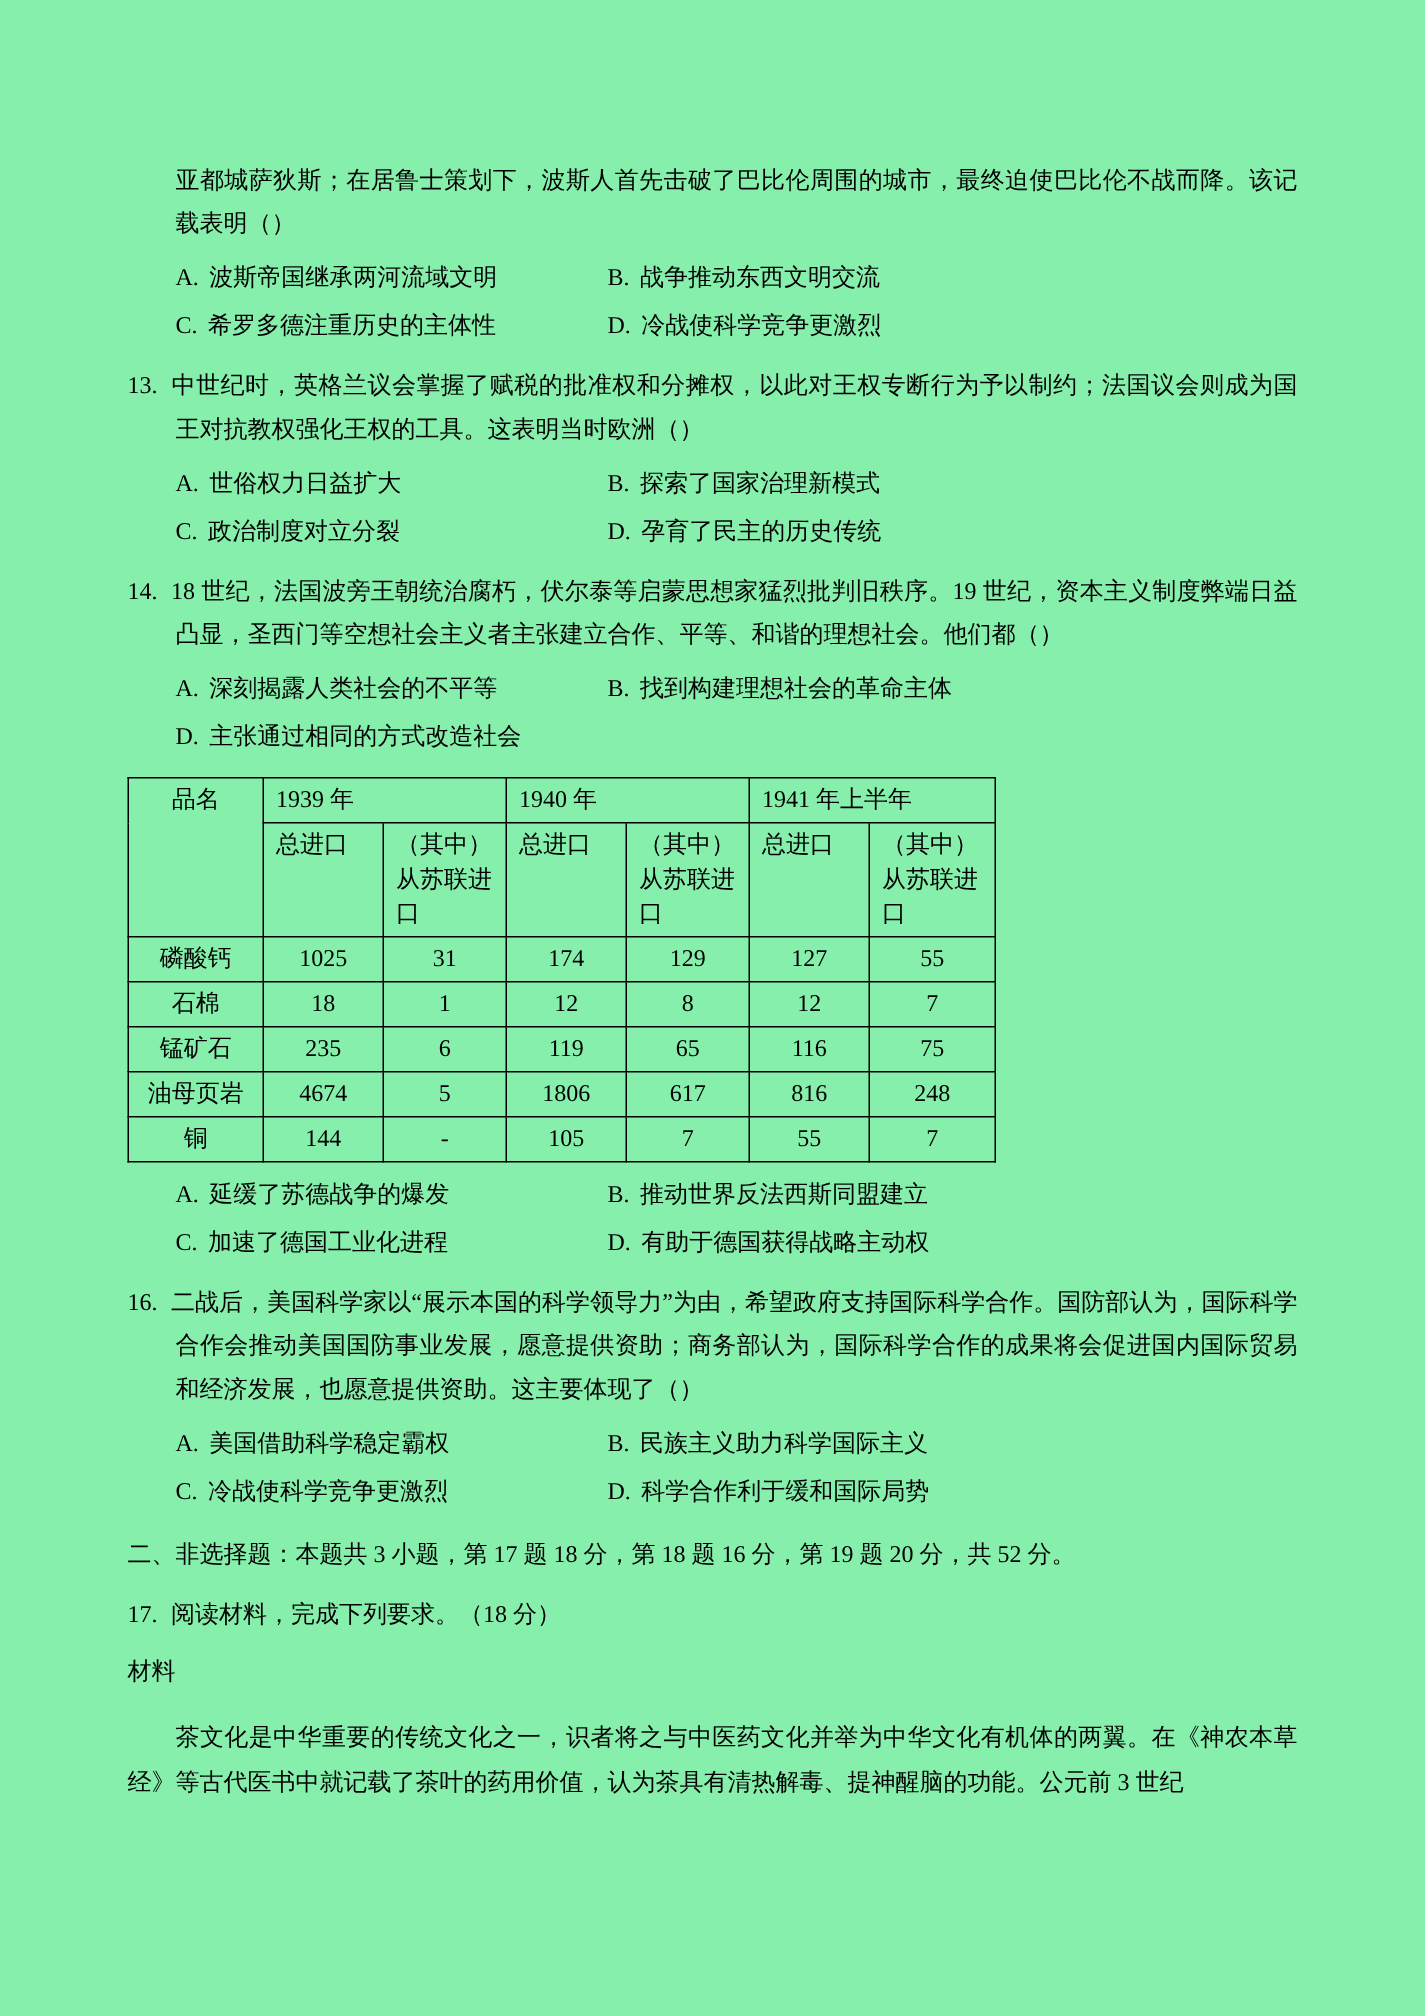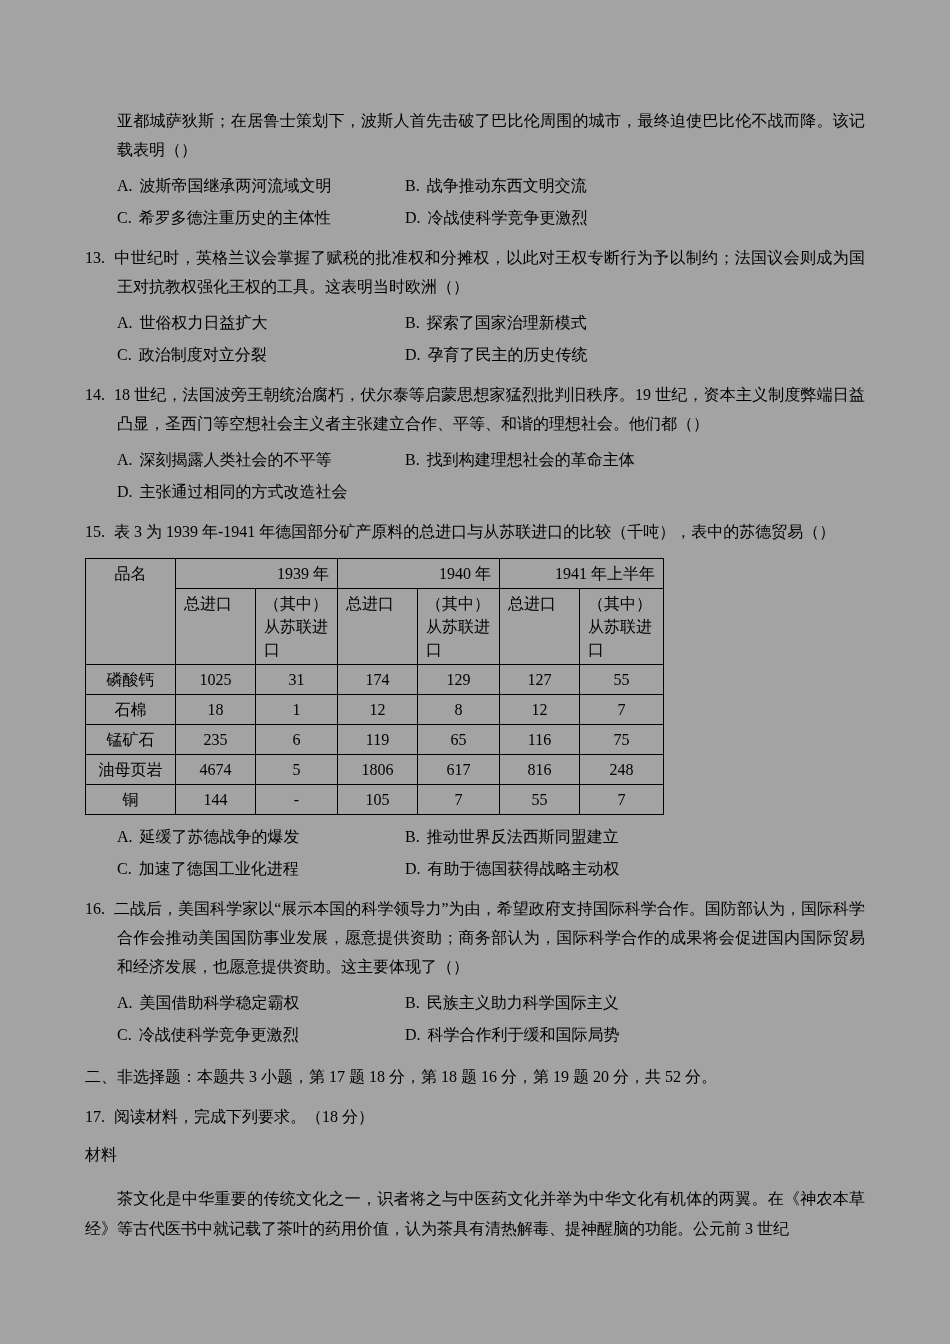--- a/index.html
+++ b/index.html
@@ -2,21 +2,21 @@
 <html><head>
 <meta charset="utf-8">
 <style>
   * { box-sizing: border-box; }
   html, body { margin: 0; padding: 0; background: #ffffff; }
   body { width: 950px; color: #000; font-family: "Liberation Serif", "DejaVu Serif", serif; }
   .page {
     width: 950px; height: 1344px;
     padding: 106px 85px 46px 85px;
     overflow: hidden;
-    background: #a3a3a3;
+    background: #86efac;
   }
   .stem {
     font-size: 16px; line-height: 29px;
     text-align: justify;
     padding-left: 32px; text-indent: -32px;
     margin: 0;
   }
   .stem.tail { text-indent: 0; }
   .qnum { margin-right: 9px; }
   .options {
@@ -36,21 +36,21 @@
     table-layout: fixed;
   }
   table.data td {
     border: 1px solid #000;
     padding: 3px 8px;
     line-height: 23px;
     vertical-align: top;
     font-weight: normal;
   }
   td.corner { text-align: center; }
-  td.year { text-align: right; }
+  td.year { text-align: left; }
   td.sub { text-align: left; }
   td.name { text-align: center; }
   td.num { text-align: center; }
   .heading {
     font-size: 16px; line-height: 29px;
     margin: 13px 0 0 0;
     text-align: justify;
   }
   .q17head { margin-top: 11px; padding-left: 32px; text-indent: -32px; }
   .material-label { font-size: 16px; line-height: 29px; margin: 9px 0 0 0; }
@@ -90,21 +90,20 @@
   <div class="block">
     <p class="stem"><span class="qnum">14.</span><span>18 世纪，法国波旁王朝统治腐朽，伏尔泰等启蒙思想家猛烈批判旧秩序。19 世纪，资本主义制度弊端日益凸显，圣西门等空想社会主义者主张建立合作、平等、和谐的理想社会。他们都（）</span></p>
     <div class="options">
       <p class="opt"><span class="olabel">A.</span><span>深刻揭露人类社会的不平等</span></p>
       <p class="opt"><span class="olabel">B.</span><span>找到构建理想社会的革命主体</span></p>
       <p class="opt"><span class="olabel">D.</span><span>主张通过相同的方式改造社会</span></p>
     </div>
   </div>
 
   <div class="block">
-    <p class="stem"><span class="qnum">15.</span><span>表 3 为 1939 年-1941 年德国部分矿产原料的总进口与从苏联进口的比较（千吨），表中的苏德贸易（）</span></p>
 
     <table class="data">
       <colgroup>
         <col style="width:90px">
           <col style="width:80px">
           <col style="width:82px">
           <col style="width:80px">
           <col style="width:82px">
           <col style="width:80px">
           <col style="width:84px">

